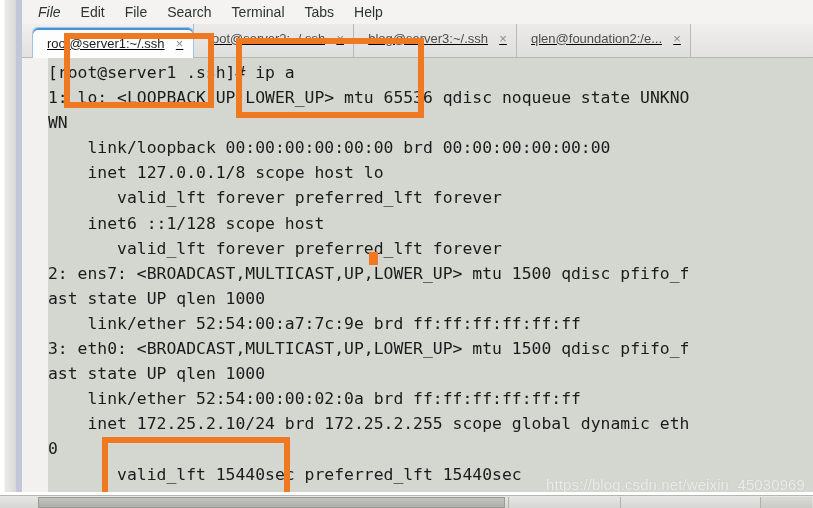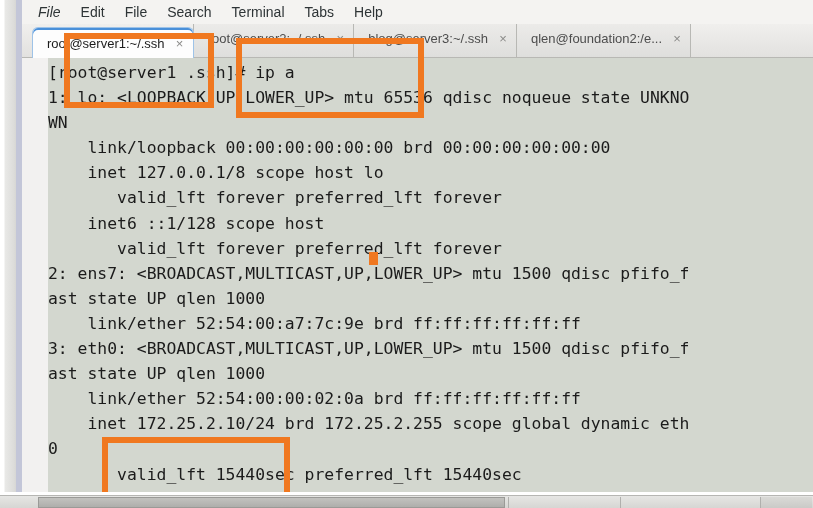--- a/index.html
+++ b/index.html
@@ -59,20 +59,21 @@
 
   
   .tabbar {
     position: absolute;
     left: 22px; top: 24px;
     width: 791px; height: 34px;
     background: linear-gradient(to bottom, #f0efed 0%, #e2e1df 100%);
     display: flex;
     align-items: flex-end;
     z-index: 4;
+    text-decoration: underline;
   }
   .tabbar::after {
     content: "";
     position: absolute;
     left: 0; bottom: 0; right: 0;
     height: 1px;
     background: #b8b8b4;
   }
   .tab {
     position: relative;
@@ -264,20 +265,21 @@
 0
        valid_lft 15440sec preferred_lft 15440sec
     inet 172.25.2.100/24 scope global secondary eth0</pre>
   </div>
 
   <div class="anno" id="anno-0" style="left: 64px; top: 33px; width: 150px; height: 75px;"></div>
   <div class="anno" id="anno-1" style="left: 236px; top: 38px; width: 188px; height: 80px;"></div>
   <div class="anno" id="anno-2" style="left: 102px; top: 437px; width: 188px; height: 71px;"></div>
   <div class="anno-dot" id="anno-3" style="left: 369px; top: 252px; width: 9px; height: 13px;"></div>
 
+  <div class="watermark">https://blog.csdn.net/weixin_45030969</div>
 
   <div class="bottom-gap"></div>
   <div class="panel">
     <div class="panel-task"></div>
     <div class="panel-sep" style="left:508px;"></div>
     <div class="panel-sep" style="left:620px;"></div>
     <div class="panel-right"></div>
   </div>
 
 </div>

